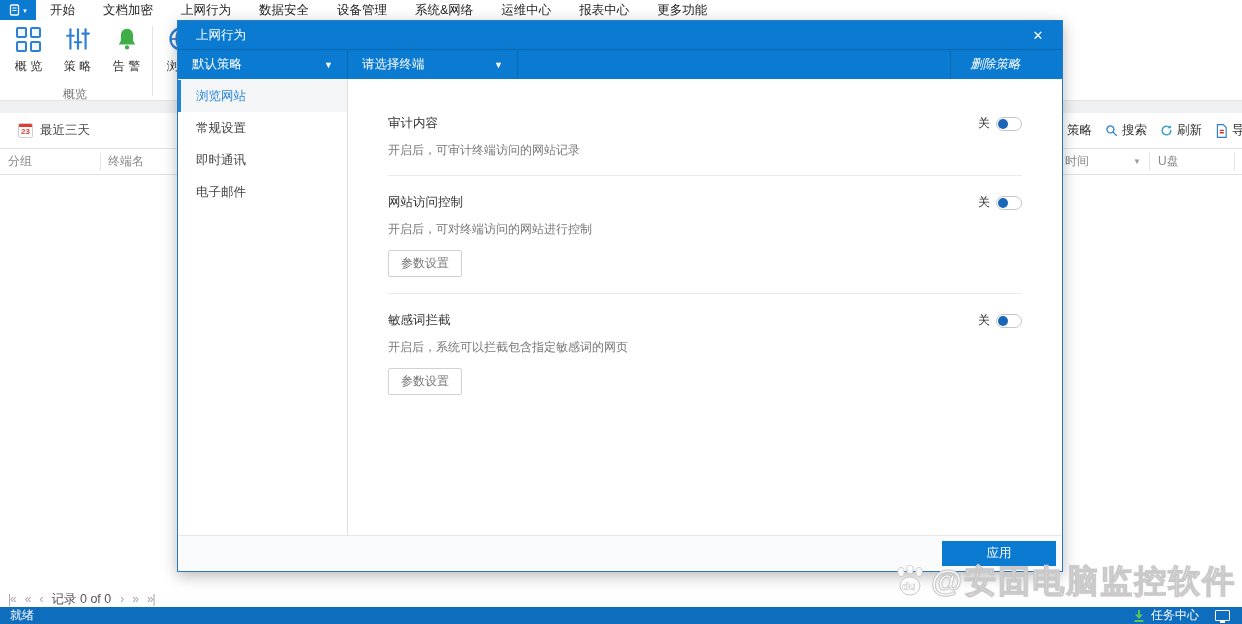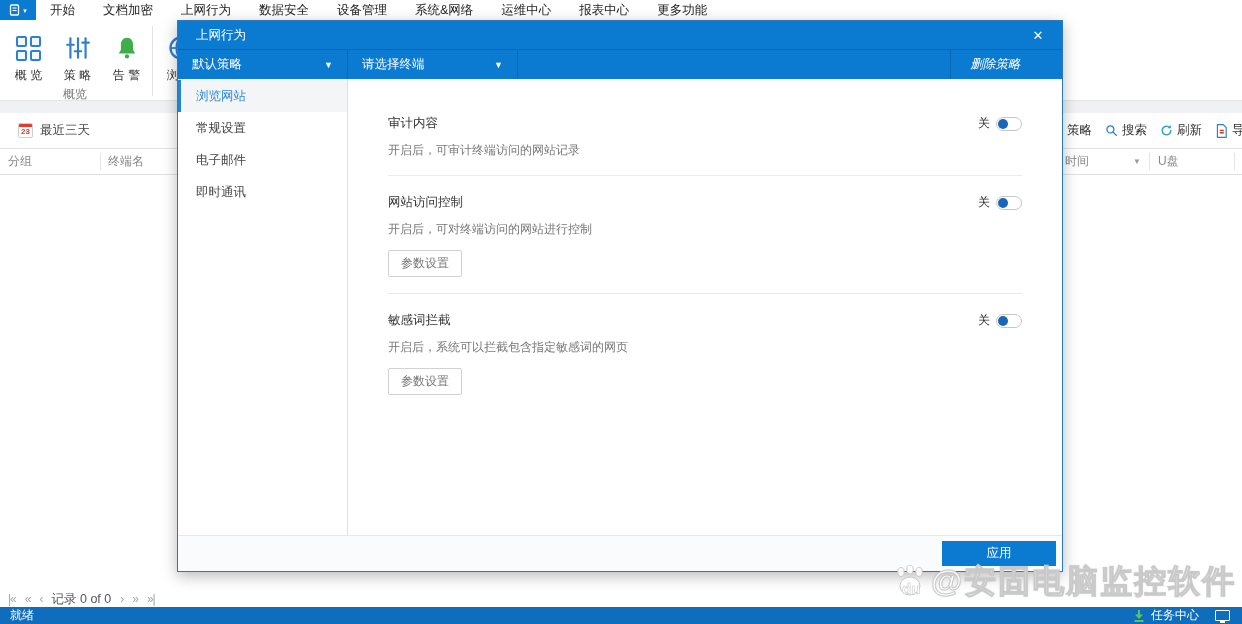--- a/index.html
+++ b/index.html
@@ -10,21 +10,21 @@
   
   .menubar { position:absolute; left:0; top:0; width:1242px; height:20px; background:#fff; display:flex; align-items:center; }
   .app-btn { width:36px; height:20px; background:#0b7ad1; display:flex; align-items:center; justify-content:center; gap:2px; cursor:default; }
   .app-btn svg { display:block; }
   .app-btn .caret { color:#fff; font-size:7px; line-height:1; }
   .menu-tab { padding:0 14px; font-size:12.5px; color:#222; height:20px; display:flex; align-items:center; white-space:nowrap; }
 
   
   .ribbon { position:absolute; left:0; top:20px; width:1242px; height:80px; background:#fff; }
   .ribbon-items { position:absolute; left:4px; top:2px; display:flex; }
-  .ribbon-item { width:49px; height:62px; display:flex; flex-direction:column; align-items:center; justify-content:flex-end; }
+  .ribbon-item { width:49px; height:62px; display:flex; flex-direction:column; align-items:center; justify-content:flex-start; }
   .ribbon-item .ricon { height:34px; display:flex; align-items:center; justify-content:center; }
   .ribbon-item .rlabel { font-size:12px; color:#333; margin-top:2px; white-space:nowrap; }
   .grid-icon { display:grid; grid-template-columns:11px 11px; grid-template-rows:11px 11px; gap:3px; }
   .grid-icon span { border:2px solid #2f7fd3; border-radius:2px; background:#f2f7fd; }
   .ribbon-group-label { position:absolute; left:30px; top:66px; width:90px; text-align:center; font-size:12px; color:#777; }
   .ribbon-divider { position:absolute; left:152px; top:6px; width:1px; height:70px; background:#e3e3e3; }
   .ribbon-bottom-band { position:absolute; left:0; top:100px; width:1242px; height:13px; background:#eff1f2; border-top:1px solid #e4e4e4; }
 
   
   .filter-row-left { position:absolute; left:0; top:113px; width:177px; height:35px; background:#fff; display:flex; align-items:center; padding-left:18px; gap:7px; }
@@ -81,21 +81,21 @@
   .switch { width:26px; height:14px; border:1px solid #c6c6c6; border-radius:8px; background:#fff; position:relative; cursor:default; display:inline-block; }
   .switch .knob { position:absolute; left:1px; top:1px; width:10px; height:10px; border-radius:50%; background:#1a66b8; }
   .param-btn { margin-top:12px; display:inline-block; padding:4px 12px; border:1px solid #d2d2d2; border-radius:2px; background:#fff; color:#777; font-size:12px; cursor:default; }
   .dlg-footer { position:absolute; left:0; bottom:0; right:0; height:36px; background:#fafbfc; border-top:1px solid #e8e8e8; }
   .apply-btn { position:absolute; right:6px; bottom:5px; width:114px; height:25px; background:#0b7ad1; color:#fff; font-size:12.5px; border:none; display:flex; align-items:center; justify-content:center; cursor:default; }
 
   
   .watermark { position:absolute; left:893px; top:560px; z-index:20; display:flex; align-items:center; gap:2px; pointer-events:none; }
   .wm-text { font-size:32px; font-weight:bold; letter-spacing:2px; color:rgba(255,255,255,0.95); -webkit-text-stroke:1px #c9c9c9; text-shadow:0 0 2px rgba(150,150,150,0.45); }
   .paw { position:relative; width:36px; height:34px; }
-  .paw .du { position:absolute; left:9px; top:15px; font-size:15px; font-weight:bold; color:rgba(255,255,255,0.95); -webkit-text-stroke:0.6px #c9c9c9; }
+  .paw .du { position:absolute; left:9px; top:15px; font-size:11px; font-weight:bold; color:rgba(255,255,255,0.95); -webkit-text-stroke:0.6px #c9c9c9; }
 </style>
 </head>
 <body>
 
 <div class="screen">
 
   <div class="menubar">
     <div class="app-btn">
       <svg width="12" height="12" viewBox="0 0 12 12">
         <rect x="1.5" y="1" width="8" height="10" rx="1" fill="none" stroke="#fff" stroke-width="1.3"></rect>
@@ -262,22 +262,22 @@
       <div class="dlg-select">
         <span>请选择终端</span>
         <span class="caret">▼</span>
       </div>
       <div class="dlg-delete">删除策略</div>
     </div>
     <div class="dlg-body">
       <div class="dlg-sidebar">
         <div class="side-item selected">浏览网站</div>
         <div class="side-item">常规设置</div>
+        <div class="side-item">即时通讯</div>
         <div class="side-item">电子邮件</div>
-        <div class="side-item">即时通讯</div>
       </div>
       <div class="dlg-content">
 
         <div class="section">
           <div class="sec-head">
             <span class="sec-title">审计内容</span>
             <div class="toggle-wrap">
               <span class="toggle-label">关</span>
               <span class="switch">
                   <span class="knob"></span>

